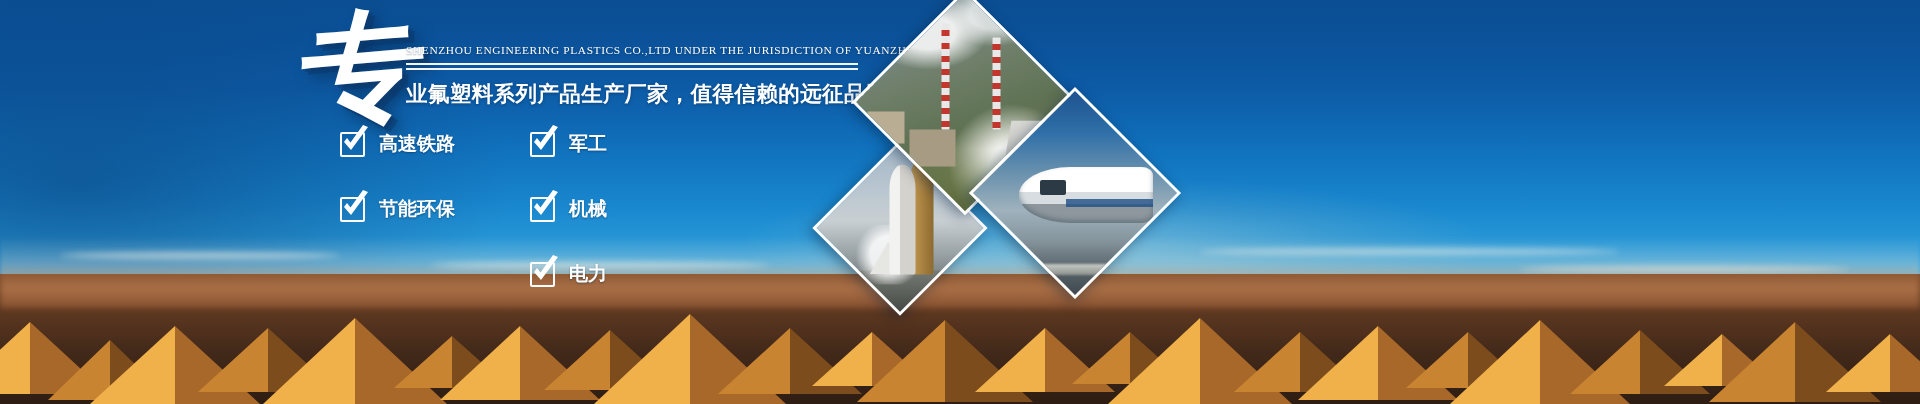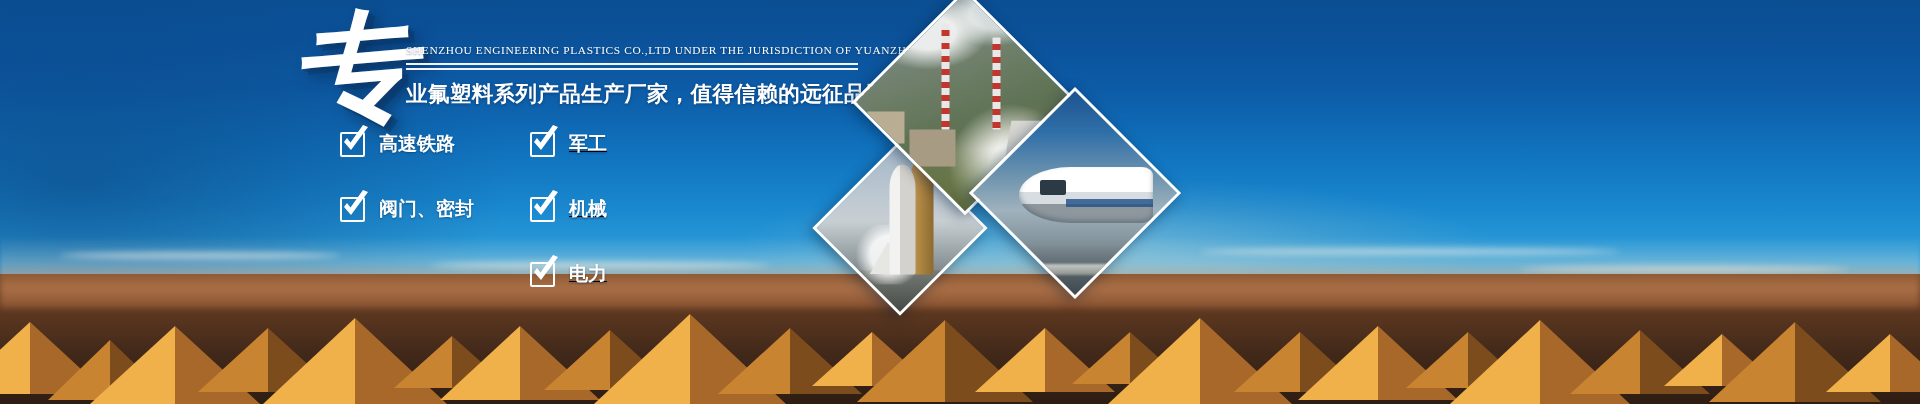--- a/index.html
+++ b/index.html
@@ -86,21 +86,21 @@
     font-family:"DejaVu Sans", sans-serif;
     font-size:21.5px; font-weight:bold; color:#ffffff;
     letter-spacing:.4px; white-space:nowrap;
     text-shadow:0 1px 3px rgba(4,35,72,.5);
   }
 
   
   .checklist{ position:absolute; left:340px; top:124px; width:360px; }
   .col{ position:absolute; top:0; }
   .col-a{ left:0; }
-  .col-b{ left:190px;text-decoration:underline; }
+  .col-b{ left:190px; }
   .chk-item{ display:flex; align-items:center; height:40px; margin-bottom:25px; }
   .chk-box{
     position:relative; width:25px; height:25px; flex:0 0 25px;
     border:2px solid #ffffff; border-radius:2px; margin-right:14px;
   }
   .chk-box svg{ position:absolute; left:-3px; top:-9px; width:33px; height:33px; }
   .chk-label{
     font-family:"DejaVu Sans", sans-serif;
     font-size:19px; font-weight:bold; color:#ffffff; white-space:nowrap;
     text-shadow:0 1px 2px rgba(4,35,72,.45);
@@ -323,21 +323,21 @@
             </svg>
           </span>
           <span class="chk-label">高速铁路</span>
         </div>
         <div class="chk-item">
           <span class="chk-box">
             <svg viewBox="0 0 33 33">
               <path d="M5 17 L12 25 L29 2 L24 0 L11.5 17.5 L8 13 Z" fill="#ffffff"></path>
             </svg>
           </span>
-          <span class="chk-label">阀门、密封</span>
+          <span class="chk-label">节能环保</span>
         </div>
       </div>
     <div class="col col-b" id="col-right">
         <div class="chk-item">
           <span class="chk-box">
             <svg viewBox="0 0 33 33">
               <path d="M5 17 L12 25 L29 2 L24 0 L11.5 17.5 L8 13 Z" fill="#ffffff"></path>
             </svg>
           </span>
           <span class="chk-label">军工</span>

